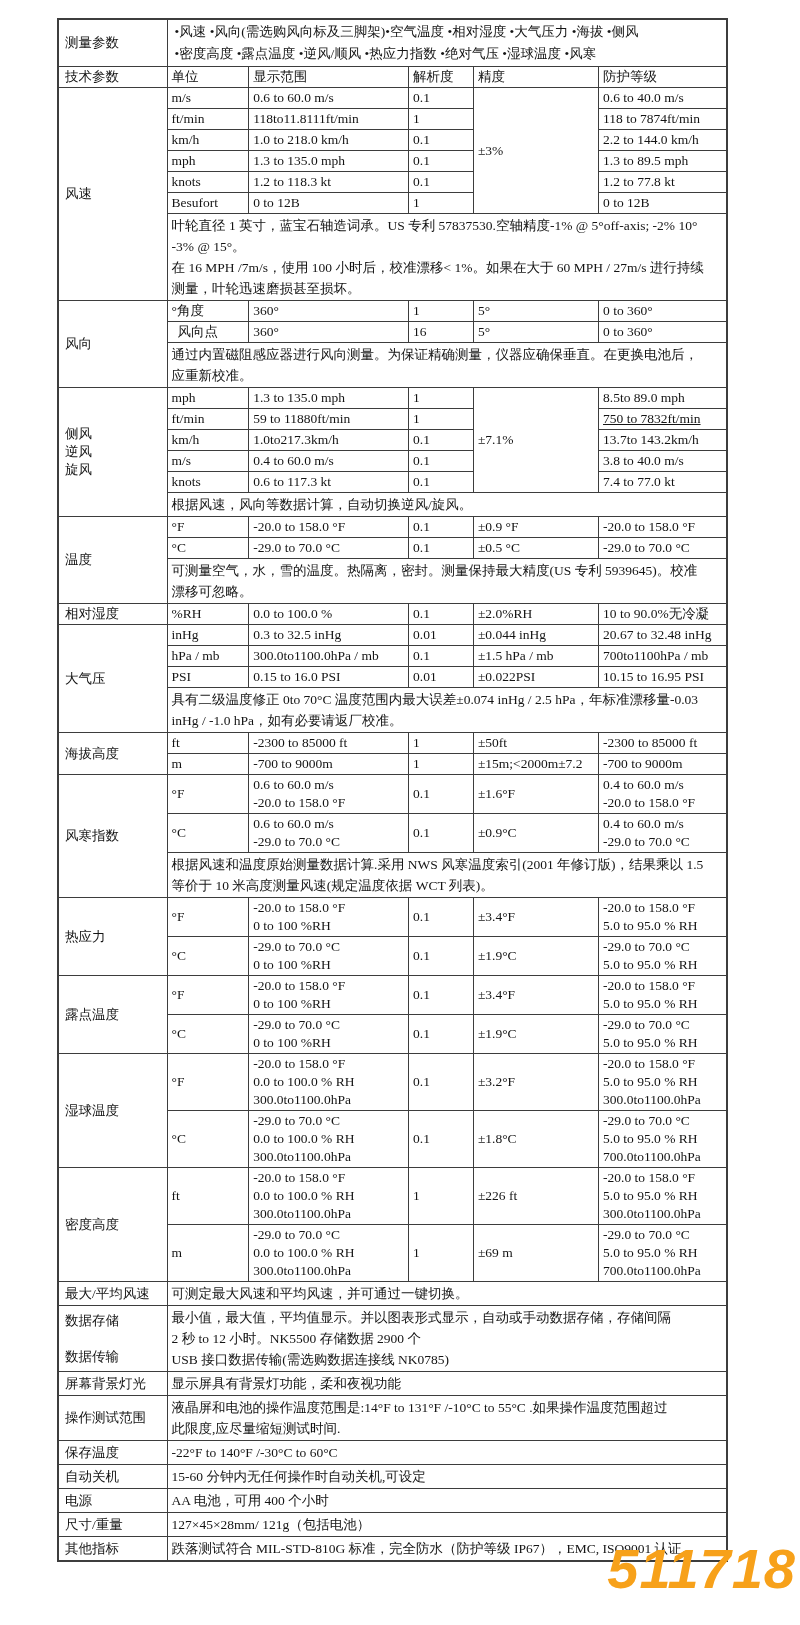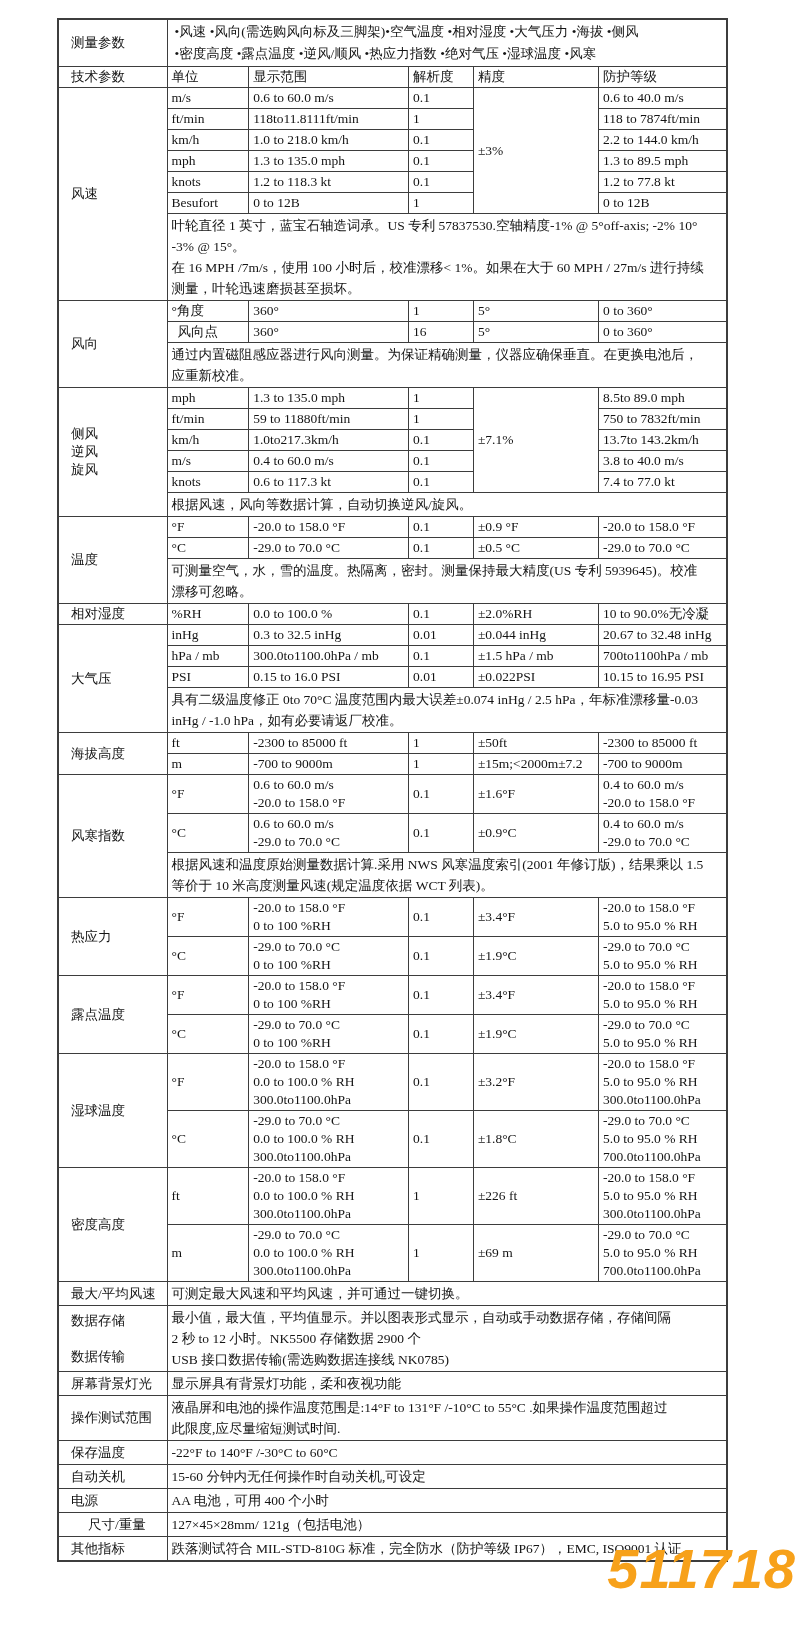--- a/index.html
+++ b/index.html
@@ -21,21 +21,21 @@
   .spec-table td {
     border: 1px solid #3d3d3d;
     font-size: 13.5px;
     line-height: 18px;
     padding: 1px 4px;
     vertical-align: middle;
     overflow: hidden;
   }
   .spec-table td.note { line-height: 21px; }
   .spec-table td.params { line-height: 22px; padding-left: 7px; }
-  .spec-table td.cat { padding-left: 12px; }
+  .spec-table td.cat { padding-left: 6px; }
   .spec-table td.hdr { }
   .logo {
     position: absolute; left: 478px; top: 1543px;
     width: 318px;
     display: flex; align-items: flex-end; justify-content: flex-end;
     white-space: nowrap;
     text-decoration: none;
     font-family: "Liberation Sans", "DejaVu Sans", sans-serif;
   }
   .logo-num {
@@ -151,21 +151,21 @@
         <td style="border-color: rgb(61, 61, 61);">mph</td>
         <td style="border-color: rgb(61, 61, 61);">1.3 to 135.0 mph</td>
         <td style="border-color: rgb(61, 61, 61);">1</td>
         <td rowspan="5" style="border-color: rgb(61, 61, 61);">±7.1%</td>
         <td style="border-color: rgb(61, 61, 61);">8.5to 89.0 mph</td>
       </tr>
       <tr>
         <td style="border-color: rgb(61, 61, 61);">ft/min</td>
         <td style="border-color: rgb(61, 61, 61);">59 to 11880ft/min</td>
         <td style="border-color: rgb(61, 61, 61);">1</td>
-        <td style="border-color: rgb(61, 61, 61);">750 to 7832ft/min</td>
+        <td style="border-color: rgb(61, 61, 61); text-decoration: underline;">750 to 7832ft/min</td>
       </tr>
       <tr>
         <td style="border-color: rgb(61, 61, 61);">km/h</td>
         <td style="border-color: rgb(61, 61, 61);">1.0to217.3km/h</td>
         <td style="border-color: rgb(61, 61, 61);">0.1</td>
         <td style="border-color: rgb(61, 61, 61);">13.7to 143.2km/h</td>
       </tr>
       <tr>
         <td style="border-color: rgb(61, 61, 61);">m/s</td>
         <td style="border-color: rgb(61, 61, 61);">0.4 to 60.0 m/s</td>
@@ -435,21 +435,21 @@
       </tr>
       <tr>
         <td class="cat" style="border-color: rgb(61, 61, 61);">自动关机</td>
         <td colspan="5" class="note" style="border-color: rgb(61, 61, 61);">15-60 分钟内无任何操作时自动关机,可设定</td>
       </tr>
       <tr>
         <td class="cat" style="border-color: rgb(61, 61, 61);">电源</td>
         <td colspan="5" class="note" style="border-color: rgb(61, 61, 61);">AA 电池，可用 400 个小时</td>
       </tr>
       <tr>
-        <td class="cat" style="border-color: rgb(61, 61, 61); text-align: center;">尺寸/重量</td>
+        <td class="cat" style="border-color: rgb(61, 61, 61);">尺寸/重量</td>
         <td colspan="5" class="note" style="border-color: rgb(61, 61, 61);">127×45×28mm/ 121g（包括电池）</td>
       </tr>
       <tr>
         <td class="cat" style="border-color: rgb(61, 61, 61);">其他指标</td>
         <td colspan="5" class="note" style="border-color: rgb(61, 61, 61);">跌落测试符合 MIL-STD-810G 标准，完全防水（防护等级 IP67），EMC, ISO9001 认证。</td>
       </tr>
     </tbody>
 </table>
 
 <a class="logo" href="#">

